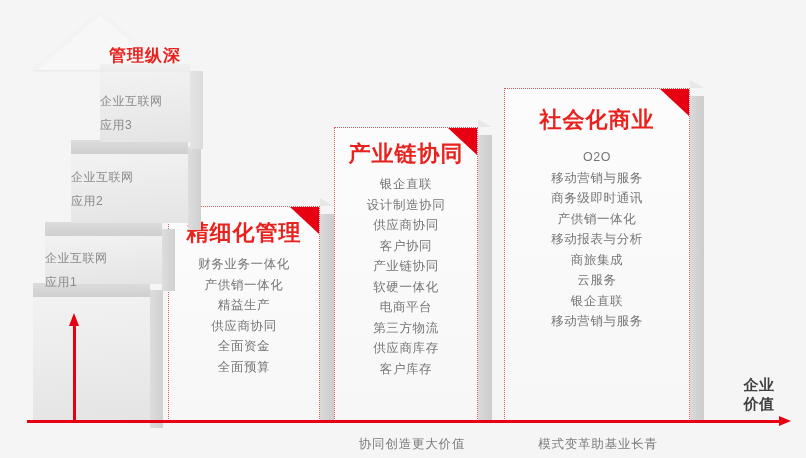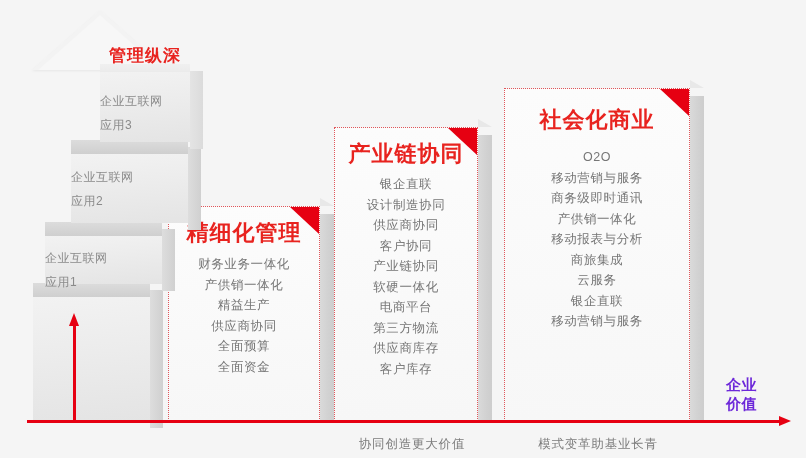--- a/index.html
+++ b/index.html
@@ -92,22 +92,22 @@
     border-bottom:5px solid transparent;
   }
   .v-axis{position:absolute;width:3px;background:#e60012;}
   .v-axis-arrow{
     position:absolute;width:0;height:0;
     border-bottom:13px solid #e60012;
     border-left:5.5px solid transparent;
     border-right:5.5px solid transparent;
   }
   .axis-label{
-    position:absolute;color:#6d28d9;font-size:15px;font-weight:bold;
-    line-height:19px;text-align:left;letter-spacing:.5px;white-space:pre-line;
+    position:absolute;color:#404040;font-size:15px;font-weight:bold;
+    line-height:19px;text-align:center;letter-spacing:.5px;white-space:pre-line;
   }
   .foot-label{
     position:absolute;color:#7c7c7c;font-size:12.5px;letter-spacing:.8px;
     text-align:center;white-space:nowrap;
   }
 </style>
 </head>
 <body>
 
 <div id="stage">
@@ -116,22 +116,22 @@
     <div class="dotted"></div>
     <div class="wall-top"></div>
     <div class="wall"></div>
     <div class="flag"></div>
     <div class="panel-title" style="top:12px;">精细化管理</div>
     <div class="panel-list" style="top:48px;">
       <div>财务业务一体化</div>
       <div>产供销一体化</div>
       <div>精益生产</div>
       <div>供应商协同</div>
+      <div>全面资金</div>
       <div>全面预算</div>
-      <div>全面资金</div>
     </div>
   </div>
 
   <div class="panel" id="panel-1" style="left:334px;top:127px;width:144px;height:294px;">
     <div class="dotted"></div>
     <div class="wall-top"></div>
     <div class="wall"></div>
     <div class="flag"></div>
     <div class="panel-title" style="top:12px;">产业链协同</div>
     <div class="panel-list" style="top:47px;">

